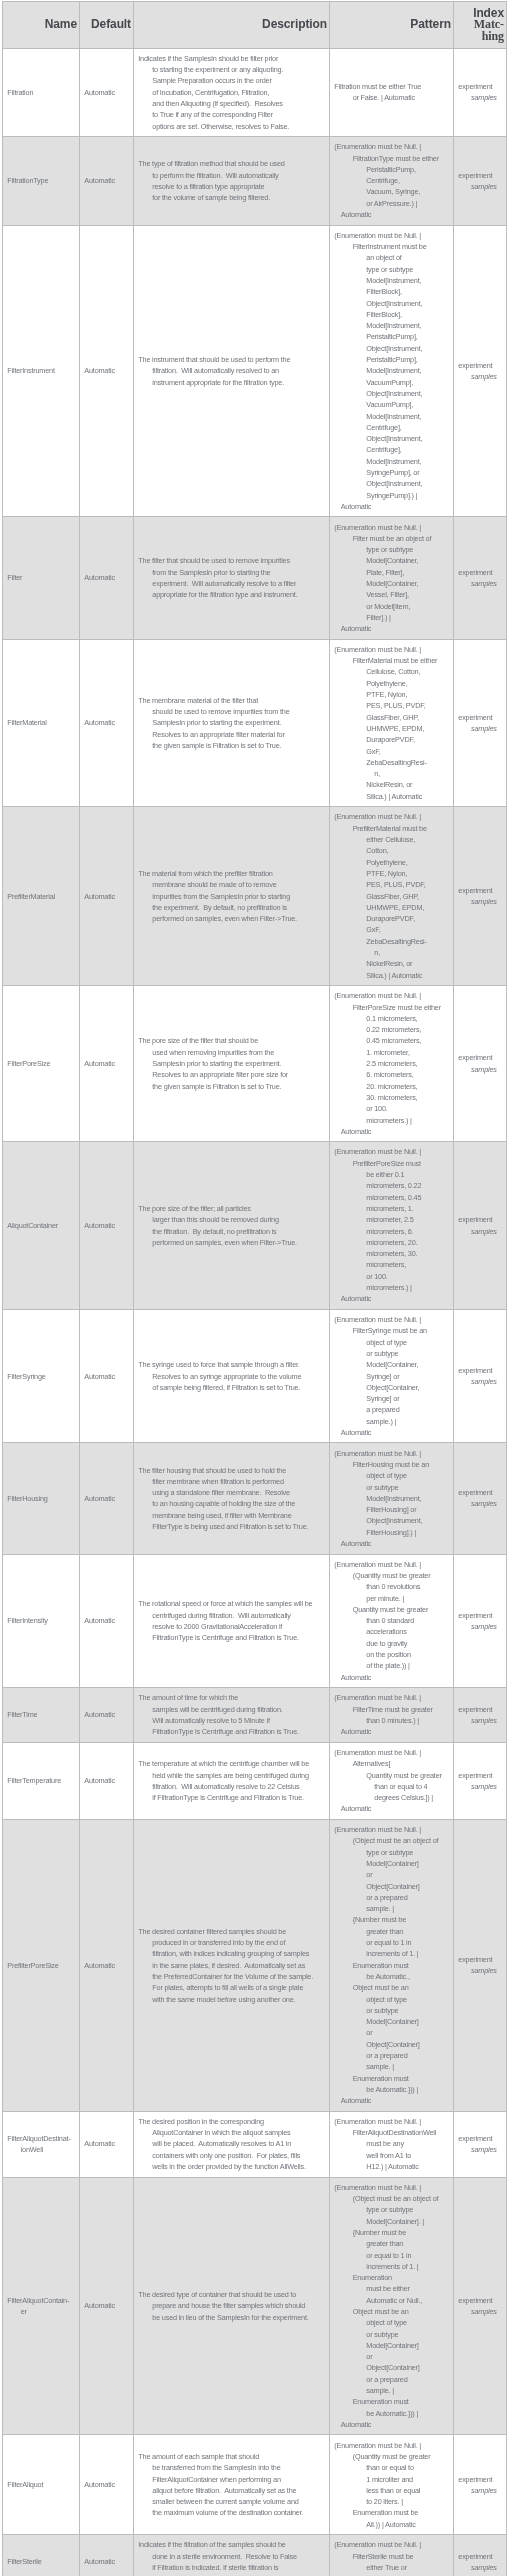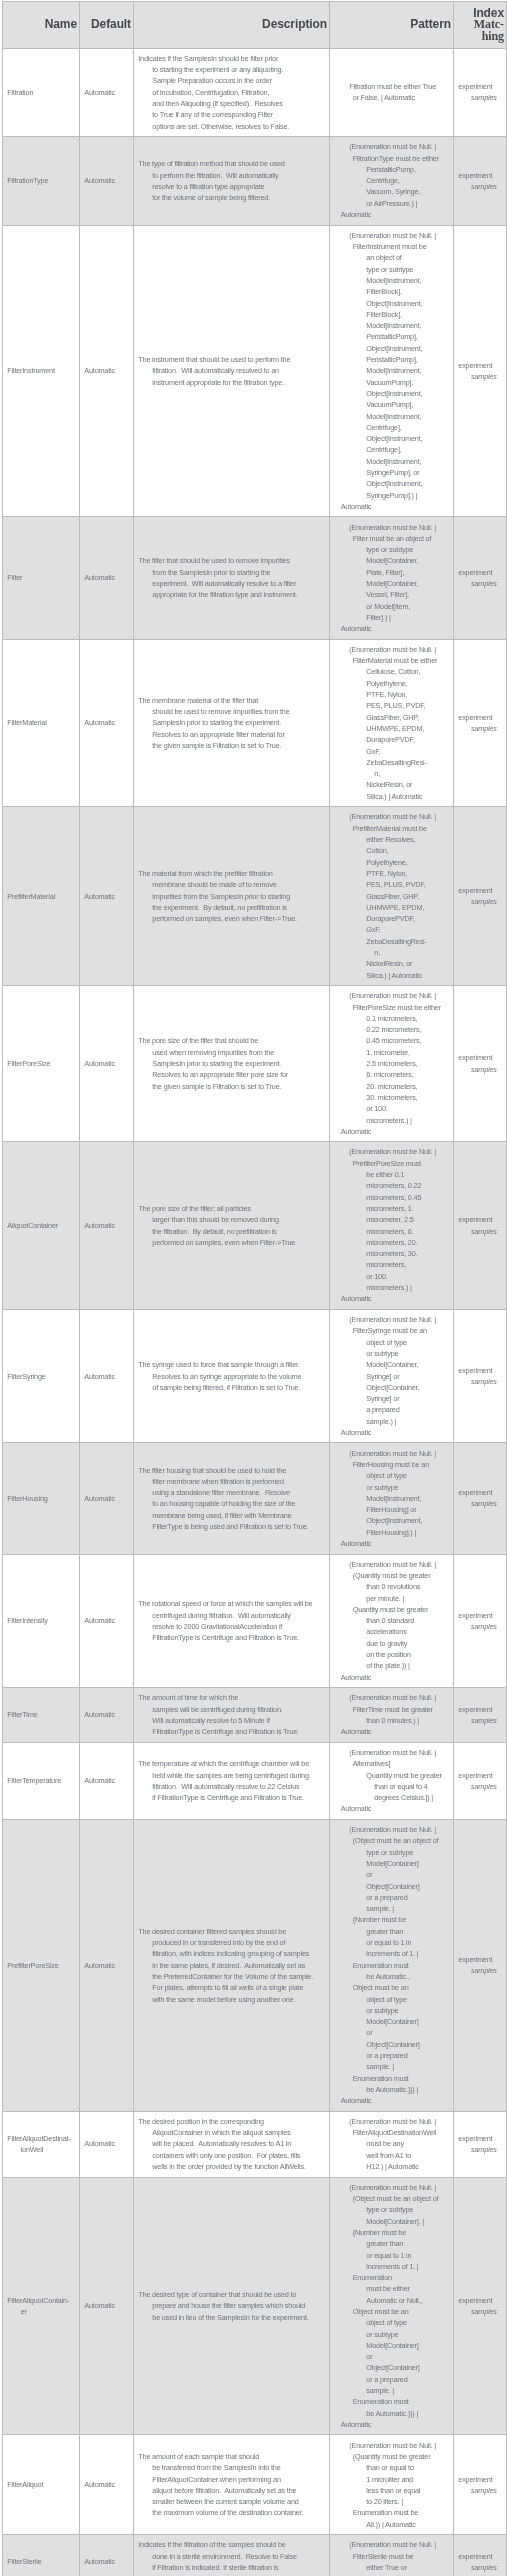--- a/index.html
+++ b/index.html
@@ -9,21 +9,21 @@
   th,td{border:0.7px solid #bcbcbc;vertical-align:middle;overflow:hidden;box-sizing:border-box;}
   th{background:#e0e0e0;color:#45494e;font-size:12px;font-weight:bold;text-align:right;
      padding:5.7px 2.1px 5.7px 5px;line-height:11.3px;letter-spacing:-0.1px;}
   td{color:#70757b;font-size:7.3px;line-height:11.3px;letter-spacing:-0.2px;padding:4.2px 2.1px 4.2px 4.2px;background:#ffffff;}
   tr.alt td{background:#e0e0e0;}
   .line{white-space:pre;}
   th .line + .line{padding-left:10px;font-family:Liberation Serif, serif;}
   td.name-col .line + .line{padding-left:13.4px;}
   td.desc-col .line + .line{padding-left:14px;}
   td.idx-col .line + .line{padding-left:12.7px;font-style:italic;}
-  .p0{padding-left:0;text-align:center;}
+  .p0{padding-left:0;}
   .p1{padding-left:18.4px;}
   .p2{padding-left:32px;}
   .p3{padding-left:40px;}
   .p4{padding-left:6.4px;}
 </style>
 </head>
 <body>
 
 <table class="opts">
   <colgroup>
@@ -226,21 +226,21 @@
         <td class="desc-col">
           <div class="line">The material from which the prefilter filtration</div>
           <div class="line">membrane should be made of to remove</div>
           <div class="line">impurities from the SamplesIn prior to starting</div>
           <div class="line">the experiment.  By default, no prefiltration is</div>
           <div class="line">performed on samples, even when Filter-&gt;True.</div>
         </td>
         <td>
           <div class="line p0">(Enumeration must be Null. |</div>
           <div class="line p1">PrefilterMaterial must be</div>
-          <div class="line p2">either Resolves,</div>
+          <div class="line p2">either Cellulose,</div>
           <div class="line p2">Cotton,</div>
           <div class="line p2">Polyethylene,</div>
           <div class="line p2">PTFE, Nylon,</div>
           <div class="line p2">PES, PLUS, PVDF,</div>
           <div class="line p2">GlassFiber, GHP,</div>
           <div class="line p2">UHMWPE, EPDM,</div>
           <div class="line p2">DuraporePVDF,</div>
           <div class="line p2">GxF,</div>
           <div class="line p2">ZebaDesaltingResi-</div>
           <div class="line p3">n,</div>

